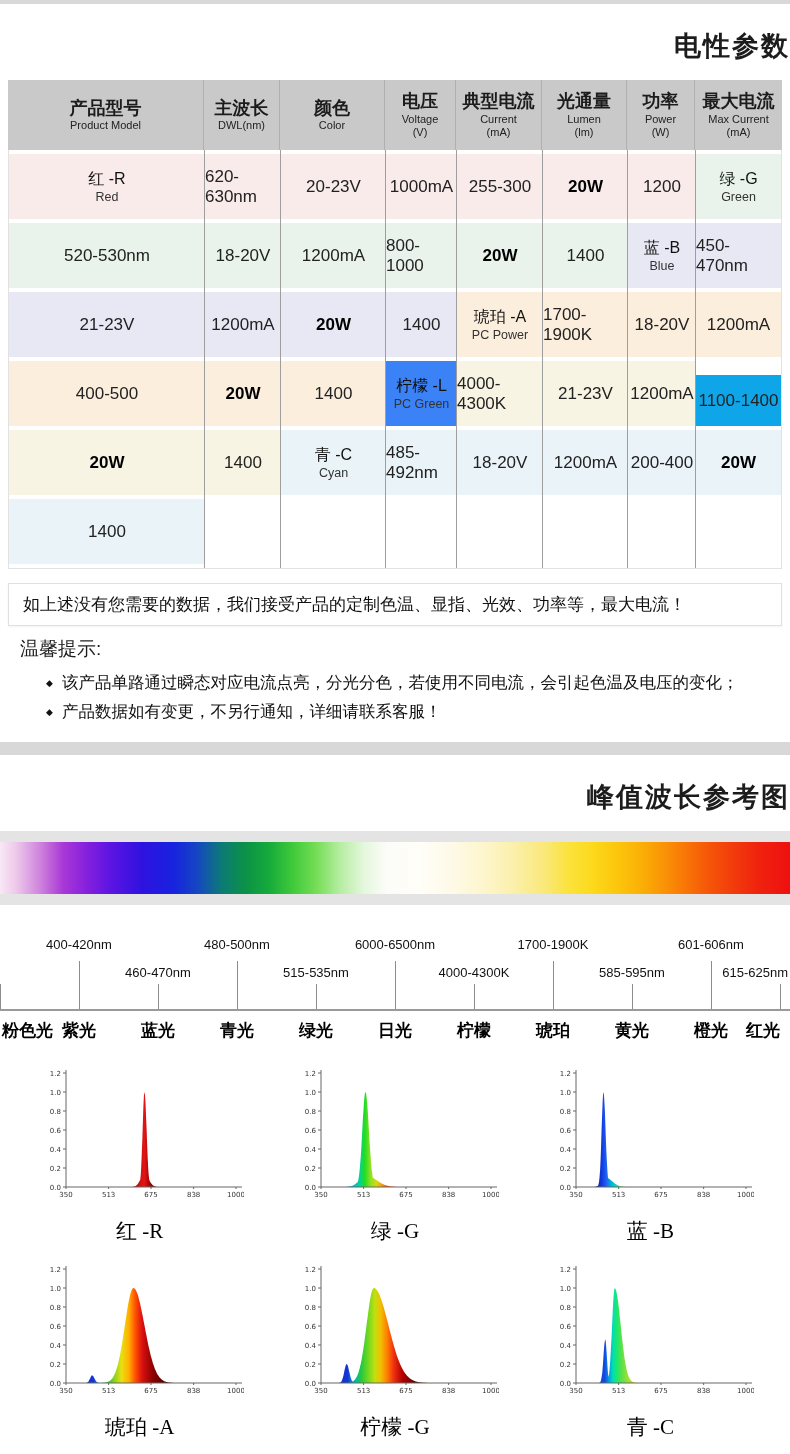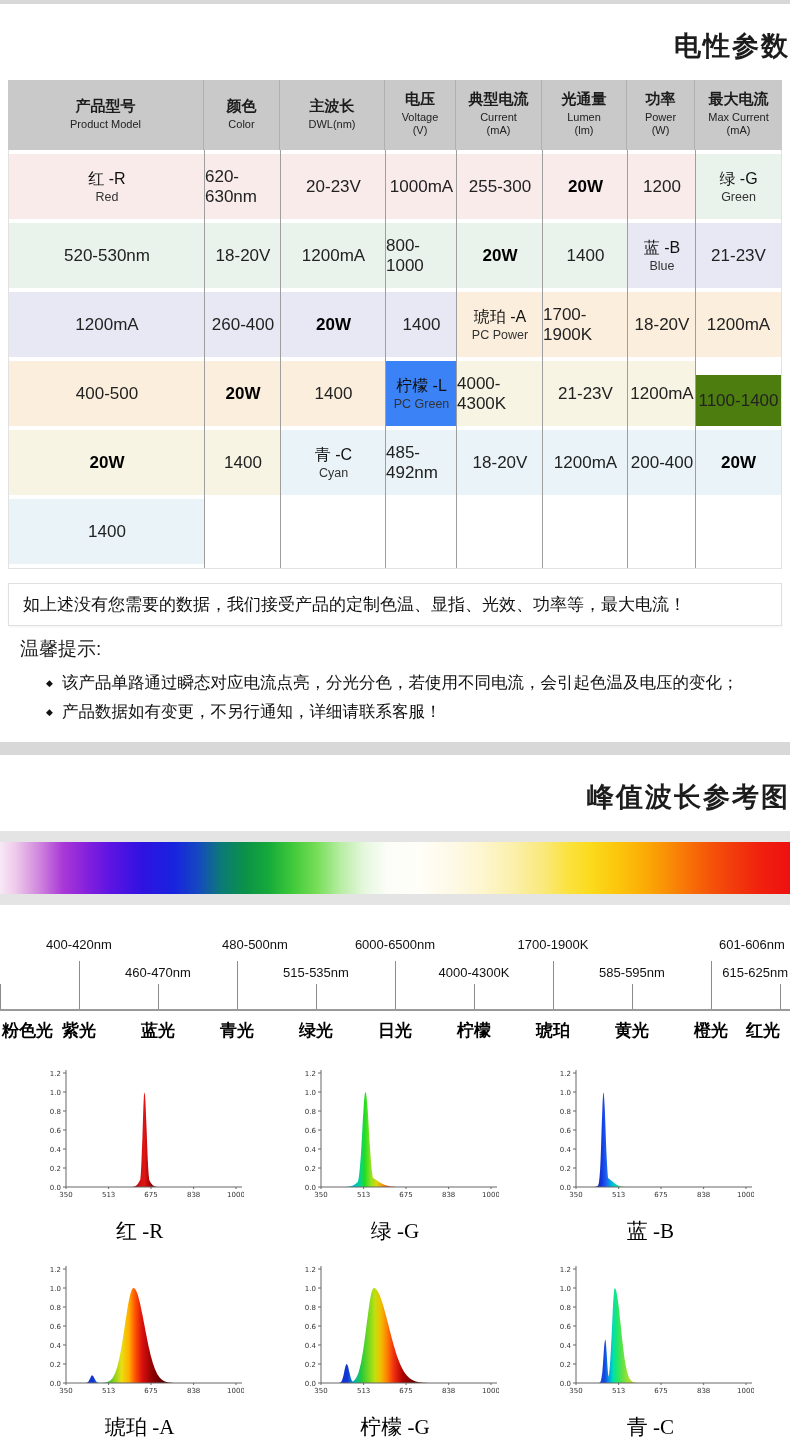--- a/index.html
+++ b/index.html
@@ -7,21 +7,21 @@
   .top-strip{height:4px;background:#d8d8d8;}
   .sec-title{margin:24px 0 16px;text-align:right;font-family:"Liberation Serif","DejaVu Serif",serif;
              font-size:27px;font-weight:bold;letter-spacing:2px;}
   
   .spec-table{margin:0 8px;}
   .thead{display:grid;grid-template-columns:196px 76px 105px 71px 86px 85px 68px 1fr;
          height:70px;background:#c9c9c9;}
   .th{display:flex;flex-direction:column;align-items:center;justify-content:center;
       border-right:1px solid #b0b0b0;line-height:1.25;}
   .th:last-child{border-right:none;}
-  .th .cn{font-size:15px;font-weight:bold;font-family:Liberation Mono, monospace;}
+  .th .cn{font-size:18px;font-weight:bold;}
   .th .en{font-size:11px;color:#222;}
   .tbody{position:relative;display:grid;grid-template-columns:196px 76px 105px 71px 86px 85px 68px 1fr;
          grid-template-rows:repeat(6,65px);row-gap:4px;padding:4px 0;
          border:1px solid #e2e2e2;border-top:none;background:#fff;}
   .model-cell{grid-column:1;grid-row:1 / span 6;display:flex;align-items:center;justify-content:center;
               font-size:17px;color:#111;}
   .cell{display:flex;flex-direction:column;align-items:center;justify-content:center;font-size:17px;color:#222;}
   .cell.power{font-weight:bold;color:#000;}
   .color-cell .cn{font-size:16px;color:#111;}
   .color-cell .en{font-size:12.5px;color:#333;}
@@ -61,26 +61,26 @@
 
   <div class="sec-title">电性参数</div>
 
   <div class="spec-table">
     <div class="thead" id="thead">
         <div class="th">
           <div class="cn">产品型号</div>
           <div class="en">Product Model</div>
         </div>
         <div class="th">
+          <div class="cn">主波长</div>
+          <div class="en">DWL(nm)</div>
+        </div>
+        <div class="th">
           <div class="cn">颜色</div>
           <div class="en">Color</div>
-        </div>
-        <div class="th">
-          <div class="cn">主波长</div>
-          <div class="en">DWL(nm)</div>
         </div>
         <div class="th">
           <div class="cn">电压</div>
           <div class="en">Voltage</div>
           <div class="en">(V)</div>
         </div>
         <div class="th">
           <div class="cn">典型电流</div>
           <div class="en">Current</div>
           <div class="en">(mA)</div>
@@ -119,43 +119,43 @@
         <div class="cell" style="background: rgb(233, 243, 236);">520-530nm</div>
         <div class="cell" style="background: rgb(233, 243, 236);">18-20V</div>
         <div class="cell" style="background: rgb(233, 243, 236);">1200mA</div>
         <div class="cell" style="background: rgb(233, 243, 236);">800-1000</div>
         <div class="cell power" style="background: rgb(233, 243, 236);">20W</div>
         <div class="cell" style="background: rgb(233, 243, 236);">1400</div>
         <div class="cell color-cell" style="background: rgb(232, 232, 244);">
           <div class="cn">蓝 -B</div>
           <div class="en">Blue</div>
         </div>
+        <div class="cell" style="background: rgb(232, 232, 244);">450-470nm</div>
         <div class="cell" style="background: rgb(232, 232, 244);">21-23V</div>
         <div class="cell" style="background: rgb(232, 232, 244);">1200mA</div>
-        <div class="cell" style="background: rgb(232, 232, 244);">260-400</div>
         <div class="cell power" style="background: rgb(232, 232, 244);">20W</div>
         <div class="cell" style="background: rgb(232, 232, 244);">1400</div>
         <div class="cell color-cell" style="background: rgb(251, 238, 221);">
           <div class="cn">琥珀 -A</div>
           <div class="en">PC Power</div>
         </div>
         <div class="cell" style="background: rgb(251, 238, 221);">1700-1900K</div>
         <div class="cell" style="background: rgb(251, 238, 221);">18-20V</div>
         <div class="cell" style="background: rgb(251, 238, 221);">1200mA</div>
         <div class="cell" style="background: rgb(251, 238, 221);">400-500</div>
         <div class="cell power" style="background: rgb(251, 238, 221);">20W</div>
         <div class="cell" style="background: rgb(251, 238, 221);">1400</div>
         <div class="cell color-cell" style="background: #3b82f6;">
           <div class="cn">柠檬 -L</div>
           <div class="en">PC Green</div>
         </div>
         <div class="cell" style="background: rgb(247, 244, 227);">4000-4300K</div>
         <div class="cell" style="background: rgb(247, 244, 227);">21-23V</div>
         <div class="cell" style="background: rgb(247, 244, 227);">1200mA</div>
-        <div class="cell" style="background: #4d7c0f; margin-top: 14px;">1100-1400</div>
+        <div class="cell" style="background: #0ea5e9; margin-top: 14px;">1100-1400</div>
         <div class="cell power" style="background: rgb(247, 244, 227);">20W</div>
         <div class="cell" style="background: rgb(247, 244, 227);">1400</div>
         <div class="cell color-cell" style="background: rgb(233, 243, 248);">
           <div class="cn">青 -C</div>
           <div class="en">Cyan</div>
         </div>
         <div class="cell" style="background: rgb(233, 243, 248);">485-492nm</div>
         <div class="cell" style="background: rgb(233, 243, 248);">18-20V</div>
         <div class="cell" style="background: rgb(233, 243, 248);">1200mA</div>
         <div class="cell" style="background: rgb(233, 243, 248);">200-400</div>
@@ -190,33 +190,33 @@
   </div>
 
   <div class="scale" id="scale">
     <div class="baseline"></div>
   <div class="tick lower" style="left: 0px;"></div>
       <div class="tick upper" style="left: 79px;"></div>
       <div class="wl-label upper" style="left: 79px; transform: translateX(-50%);">400-420nm</div>
       <div class="tick lower" style="left: 158px;"></div>
       <div class="wl-label lower" style="left: 158px; transform: translateX(-50%);">460-470nm</div>
       <div class="tick upper" style="left: 237px;"></div>
-      <div class="wl-label upper" style="left: 255px; transform: translateX(-50%);">480-500nm</div>
+      <div class="wl-label upper" style="left: 237px; transform: translateX(-50%);">480-500nm</div>
       <div class="tick lower" style="left: 316px;"></div>
       <div class="wl-label lower" style="left: 316px; transform: translateX(-50%);">515-535nm</div>
       <div class="tick upper" style="left: 395px;"></div>
       <div class="wl-label upper" style="left: 395px; transform: translateX(-50%);">6000-6500nm</div>
       <div class="tick lower" style="left: 474px;"></div>
       <div class="wl-label lower" style="left: 474px; transform: translateX(-50%);">4000-4300K</div>
       <div class="tick upper" style="left: 553px;"></div>
       <div class="wl-label upper" style="left: 553px; transform: translateX(-50%);">1700-1900K</div>
       <div class="tick lower" style="left: 632px;"></div>
       <div class="wl-label lower" style="left: 632px; transform: translateX(-50%);">585-595nm</div>
       <div class="tick upper" style="left: 711px;"></div>
-      <div class="wl-label upper" style="left: 752px; transform: translateX(-50%);">601-606nm</div>
+      <div class="wl-label upper" style="left: 711px; transform: translateX(-50%);">601-606nm</div>
       <div class="tick lower" style="left: 780px;"></div>
       <div class="wl-label lower" style="right: 2px;">615-625nm</div>
       <div class="color-label" style="left: 2px;">粉色光</div>
       <div class="color-label" style="left: 79px; transform: translateX(-50%);">紫光</div>
       <div class="color-label" style="left: 158px; transform: translateX(-50%);">蓝光</div>
       <div class="color-label" style="left: 237px; transform: translateX(-50%);">青光</div>
       <div class="color-label" style="left: 316px; transform: translateX(-50%);">绿光</div>
       <div class="color-label" style="left: 395px; transform: translateX(-50%);">日光</div>
       <div class="color-label" style="left: 474px; transform: translateX(-50%);">柠檬</div>
       <div class="color-label" style="left: 553px; transform: translateX(-50%);">琥珀</div>

